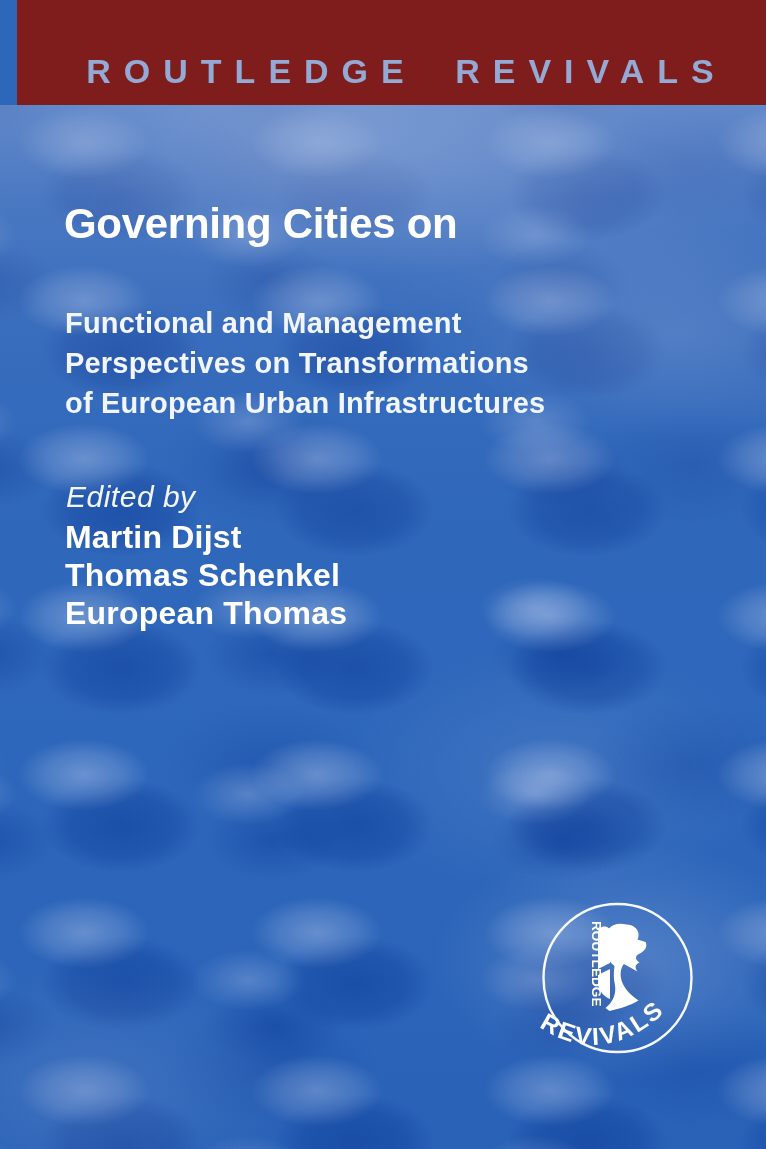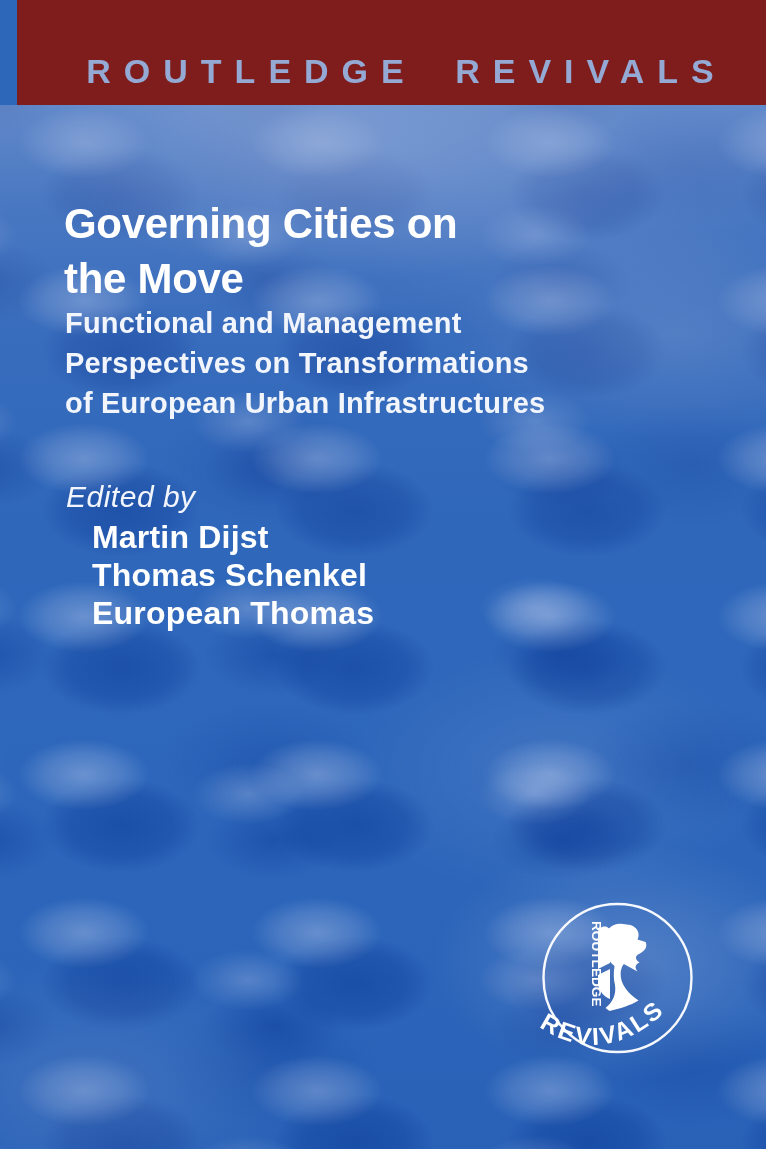--- a/index.html
+++ b/index.html
@@ -83,21 +83,21 @@
     line-height:40px;letter-spacing:0.2px;
   }
   .edited-by{
     position:absolute;left:66px;top:480px;
     color:#f2f6fc;font-size:30px;font-style:italic;
     letter-spacing:0.5px;
   }
   .editors{
     position:absolute;left:65px;top:518px;
     color:#ffffff;font-size:32px;font-weight:bold;
-    line-height:38px;letter-spacing:0.2px;margin-left:27px;
+    line-height:38px;letter-spacing:0.2px;
   }
   .line{display:block;}
   
   .logo{
     position:absolute;left:528px;top:884px;width:180px;height:185px;
   }
 </style>
 </head>
 <body>
 
@@ -105,21 +105,20 @@
 
   <div class="texture"></div>
   <div class="haze"></div>
 
   <div class="banner">
     <span class="banner-text">ROUTLEDGE REVIVALS</span>
   </div>
 
   <h1 class="title" style="margin:0;">
     <span class="line">Governing Cities on</span>
-    <span class="line">the Move</span>
   </h1>
 
   <div class="subtitle">
     <span class="line">Functional and Management</span>
     <span class="line">Perspectives on Transformations</span>
     <span class="line">of European Urban Infrastructures</span>
   </div>
 
   <div class="edited-by">Edited by</div>
 

